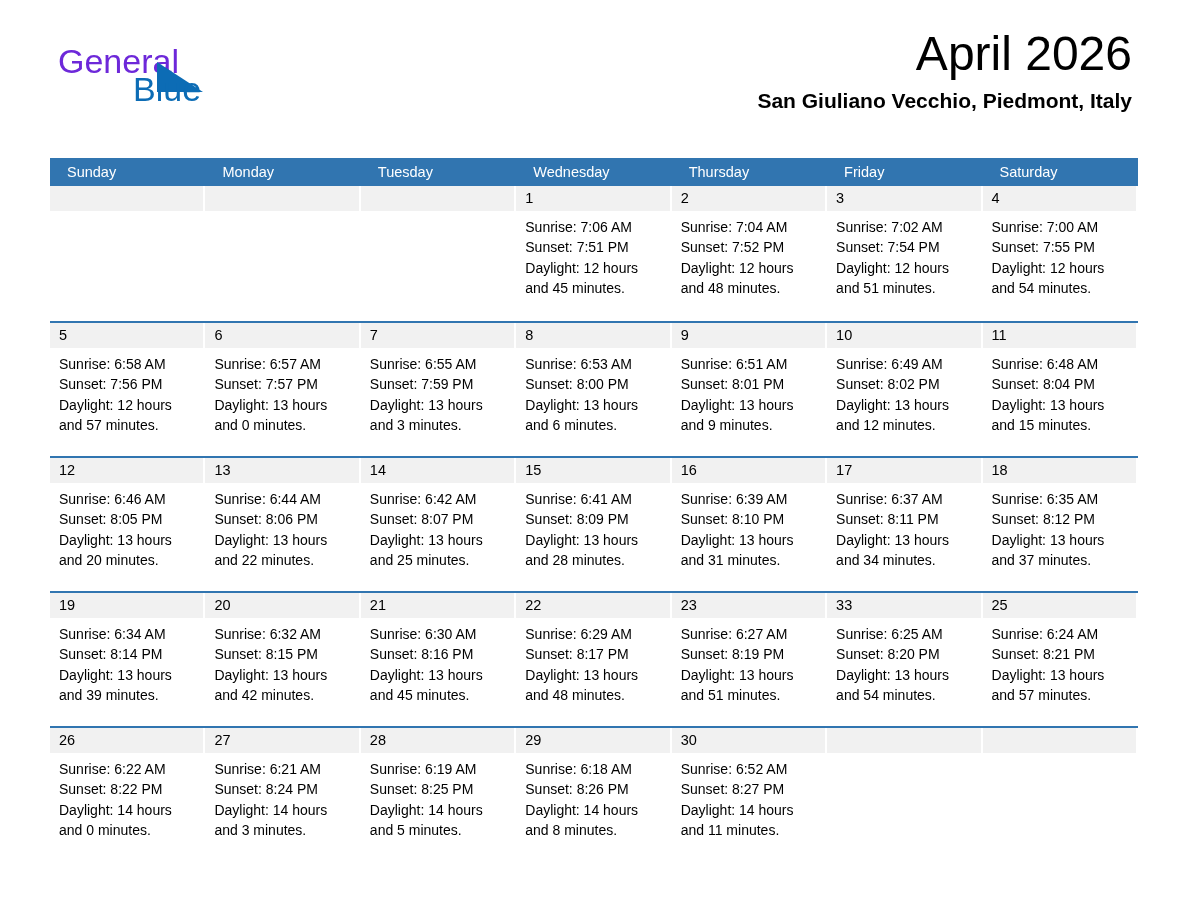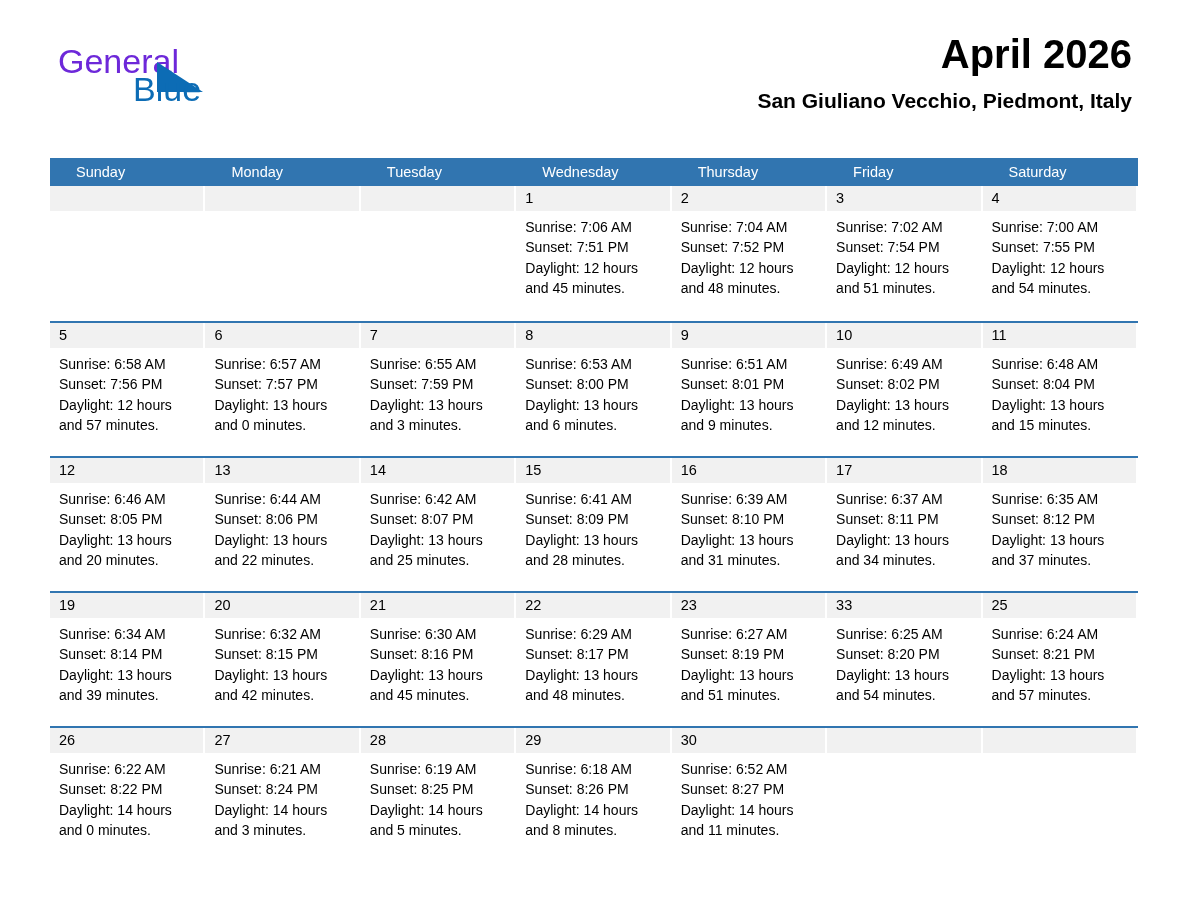--- a/index.html
+++ b/index.html
@@ -65,22 +65,22 @@
     height: 30px;
   }
 
   .title-block {
     position: absolute;
     right: 6px;
     top: 30px;
     text-align: right;
   }
   .cal-title {
-    font-size: 40px;
-    font-weight: 700;
+    font-size: 48px;
+    font-weight: 400;
     line-height: 48px;
     color: #000;
     white-space: nowrap;
   }
   .cal-subtitle {
     margin-top: 10px;
     font-size: 21px;
     font-weight: 700;
     line-height: 26px;
     color: #000;
@@ -98,21 +98,21 @@
   .dow-row {
     display: flex;
     background: #3175b0;
     height: 28px;
   }
   .dow {
     flex: 1 1 0;
     color: #ffffff;
     font-size: 14.5px;
     line-height: 28px;
-    padding-left: 26px;
+    padding-left: 17px;
     white-space: nowrap;
   }
 
   .week {
     position: relative;
     display: flex;
     height: 135px;
     border-top: 2px solid #3175b0;
   }
   .week:first-of-type {

